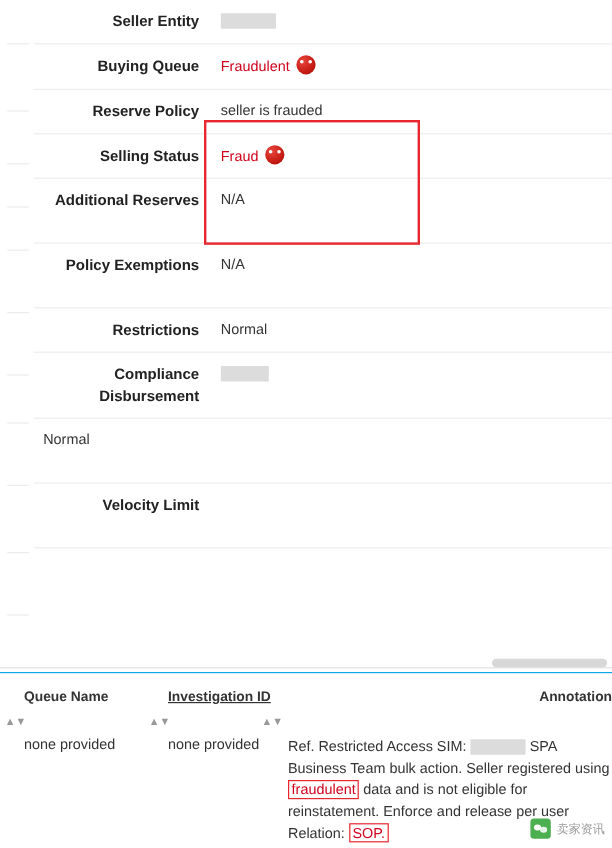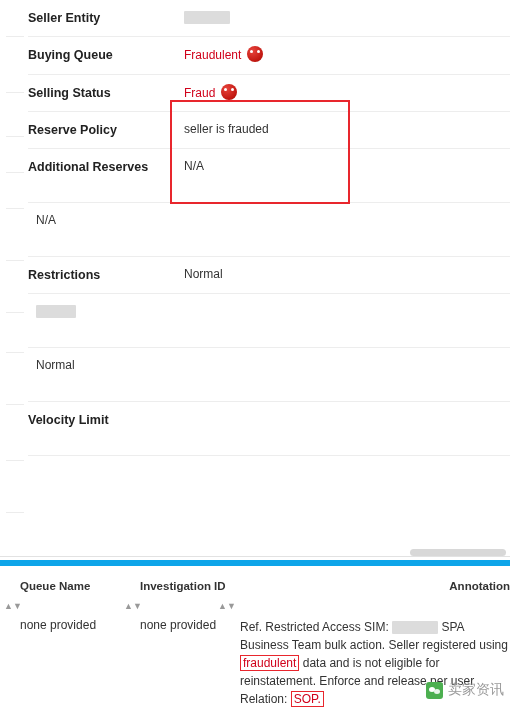--- a/index.html
+++ b/index.html
@@ -47,21 +47,21 @@
   .row {
     display: flex;
     align-items: flex-start;
     border-bottom: 1px solid #ededed;
     min-height: 36px;
     box-sizing: border-box;
   }
   .row .lbl {
     width: 148px;
     flex: 0 0 148px;
-    text-align: left;
+    text-align: right;
     padding: 9px 10px 9px 0;
     font-weight: bold;
     font-size: 12.5px;
     color: #222;
     line-height: 1.45;
     box-sizing: border-box;
   }
   .row .val {
     flex: 1 1 auto;
     padding: 9px 6px 9px 8px;
@@ -120,33 +120,33 @@
     height: 1px;
     background: #e2e2e2;
   }
 
   
   .bottom {
     position: absolute;
     left: 0;
     top: 560px;
     width: 510px;
-    border-top: 6px solid #0ea5e9;
+    border-top: 1px solid #0ea5e9;
     background: #fff;
   }
   .bthead {
     display: flex;
     padding-top: 14px;
     padding-bottom: 4px;
     font-size: 11.5px;
     font-weight: bold;
     color: #333;
   }
   .bthead .c1 { width: 140px; flex:0 0 140px; padding-left: 20px; box-sizing: border-box;}
-  .bthead .c2 { width: 100px; flex:0 0 100px; box-sizing: border-box;}
+  .bthead .c2 { width: 100px; flex:0 0 100px; box-sizing: border-box; text-decoration: underline;}
   .bthead .c3 { flex: 1 1 auto; text-align: right; }
   .sort {
     position: absolute;
     font-size: 9px;
     color: #999;
     line-height: 1;
   }
   .btbody {
     display: flex;
     font-size: 12px;
@@ -175,21 +175,21 @@
 
   
   .watermark {
     position: absolute;
     right: 6px;
     bottom: 8px;
     display: flex;
     align-items: center;
     gap: 5px;
     color: #9a9a9a;
-    font-size: 14px;
+    font-size: 10px;
   }
   .wm-logo {
     width: 17px;
     height: 17px;
     border-radius: 3px;
     background: #4caf50;
     position: relative;
   }
   .wm-logo::before {
     content: "";
@@ -238,47 +238,49 @@
 
 
     <div class="row">
       <div class="lbl">Buying Queue</div>
       <div class="val red">
         <span>Fraudulent</span><span class="emoji"></span>
       </div>
     </div>
 
     <div class="row">
+      <div class="lbl">Reserve Policy</div>
+      <div class="val">seller is frauded</div>
+    </div>
+
+    <div class="row">
       <div class="lbl">Selling Status</div>
       <div class="val red">
         <span>Fraud</span><span class="emoji"></span>
       </div>
     </div>
 
-    <div class="row">
-      <div class="lbl">Reserve Policy</div>
-      <div class="val">seller is frauded</div>
-    </div>
-
     <div class="row tall">
       <div class="lbl">Additional Reserves</div>
       <div class="val">N/A</div>
     </div>
 
     <div class="row tall">
+      <div class="lbl">Policy Exemptions</div>
       <div class="val">N/A</div>
     </div>
 
     <div class="row">
       <div class="lbl">Restrictions</div>
       <div class="val">Normal</div>
     </div>
 
 
     <div class="row tall">
+      <div class="lbl">Compliance Disbursement</div>
       <div class="val">
         <span class="redact" style="width:40px"></span>
       </div>
     </div>
 
     <div class="row tall">
       <div class="val">Normal</div>
     </div>
 
     <div class="row tall">

